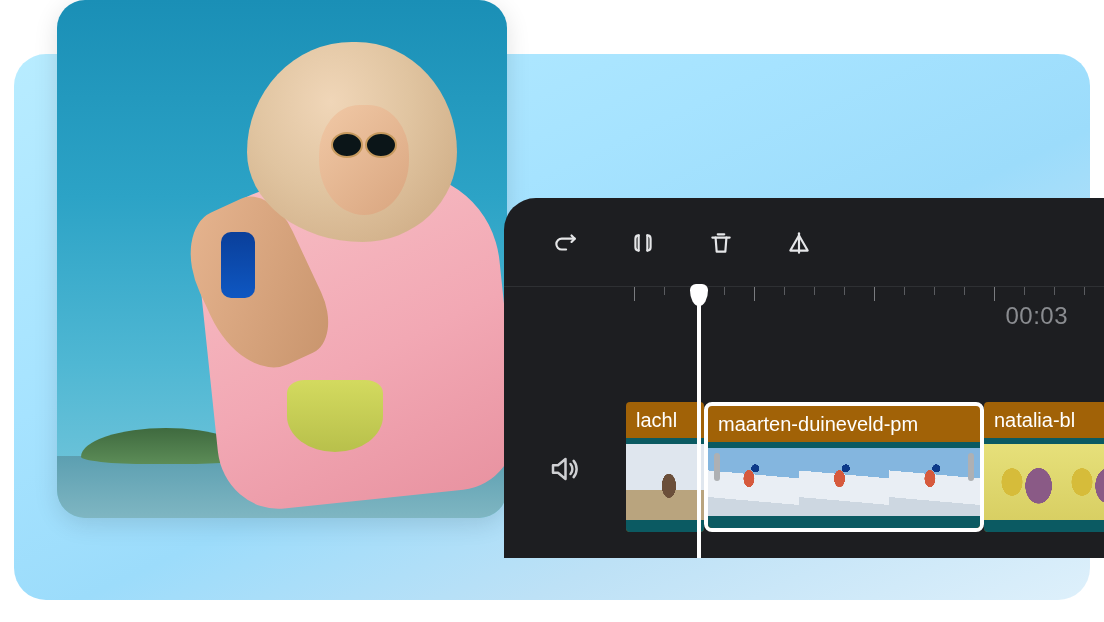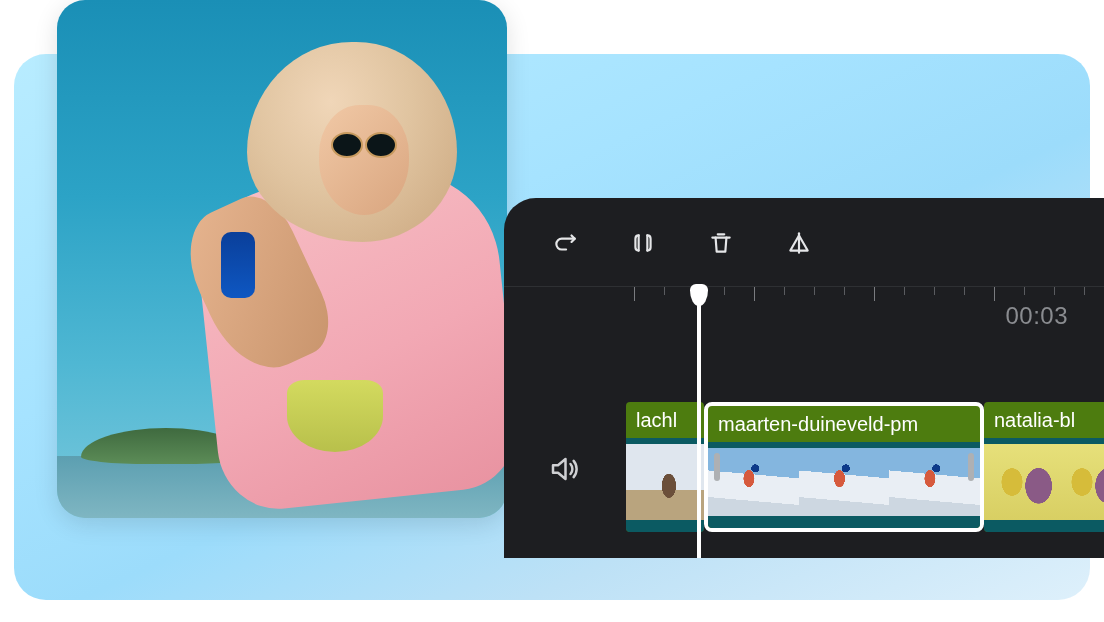--- a/index.html
+++ b/index.html
@@ -112,21 +112,21 @@
   }
   .speaker-btn svg{width:30px;height:30px;stroke:#cfd0d3;fill:none;stroke-width:2;stroke-linecap:round;stroke-linejoin:round;}
 
   .track {
     position:absolute; top:204px; left:122px; right:0; height:130px;
     display:flex;
   }
   .clip {
     position:relative; flex:none; display:flex; flex-direction:column;
     border-radius:4px; overflow:hidden;
-    background:#4d7c0f;
+    background:#a16207;
   }
   .clip .label {
     height:36px; display:flex; align-items:center; padding:0 10px;
     color:#fff; font-size:20px; white-space:nowrap; overflow:hidden;
   }
   .clip .thumbs {
     flex:1; display:flex; gap:0;
     border-top:6px solid #0b5a62; border-bottom:12px solid #0b5a62;
   }
   .thumb { flex:1 0 auto; min-width:60px; }

